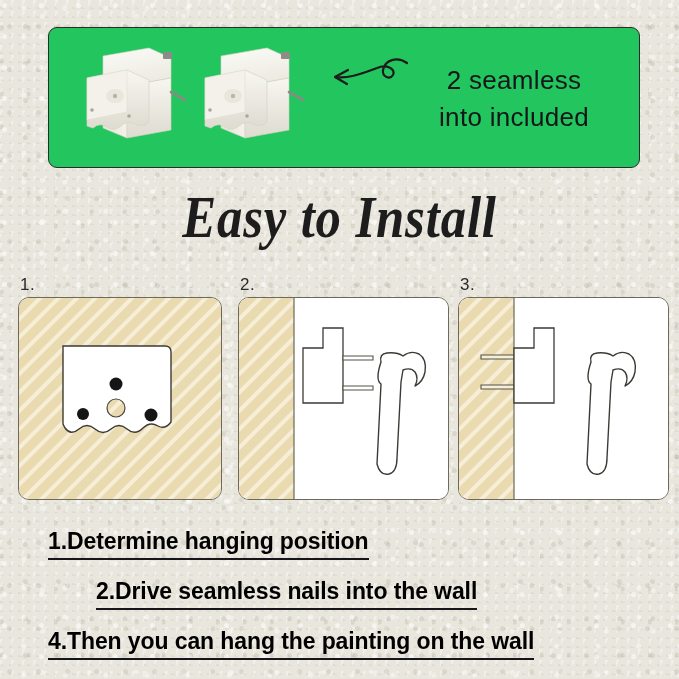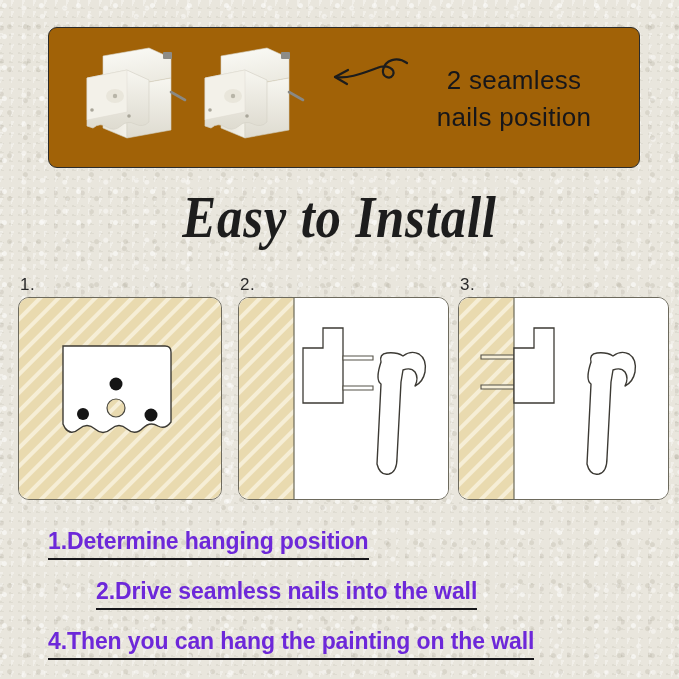--- a/index.html
+++ b/index.html
@@ -23,21 +23,21 @@
       radial-gradient(circle at 5% 85%, rgba(170,165,150,.25) 0 2px, transparent 3px),
       linear-gradient(115deg, rgba(255,255,255,.35) 0 3px, transparent 3px 9px),
       linear-gradient(25deg, rgba(175,170,158,.18) 0 2px, transparent 2px 7px);
     background-size:37px 31px,29px 43px,41px 29px,33px 37px,47px 41px,27px 33px,11px 11px,9px 9px;
     pointer-events:none;
   }
 
   
   #nails-card{
     position:absolute;left:48px;top:27px;width:592px;height:141px;
-    background:#a16207;border:1.5px solid #2b2b2b;border-radius:9px;
+    background:#22c55e;border:1.5px solid #2b2b2b;border-radius:9px;
     box-sizing:border-box;
   }
   #nails-photo{position:absolute;left:8px;top:6px;width:300px;height:128px;}
   #arrow-svg{position:absolute;left:262px;top:22px;width:100px;height:60px;}
   #nails-caption{
     position:absolute;left:345px;top:30px;width:240px;height:82px;
     display:flex;flex-direction:column;justify-content:center;align-items:center;
     font-size:26px;line-height:1.42;color:#16161a;font-weight:300;
     letter-spacing:.3px;text-align:center;white-space:nowrap;
   }
@@ -67,21 +67,21 @@
     border:1.2px solid #6d6a5d;border-radius:11px;
     overflow:hidden;background:#ffffff;box-sizing:border-box;
   }
   #wrap1{left:18px;}  #panel1{width:204px;}
   #wrap2{left:238px;} #panel2{width:211px;}
   #wrap3{left:458px;} #panel3{width:211px;}
 
   
   .instr{
     position:absolute;left:48px;
-    font-size:23px;font-weight:bold;color:#6d28d9;
+    font-size:23px;font-weight:bold;color:#000000;
     letter-spacing:-.1px;white-space:nowrap;
   }
   .instr span.u{
     border-bottom:2.5px solid #16161a;padding-bottom:3px;display:inline-block;
   }
   #instr1{top:528px;}
   #instr2{top:578px;margin-left:48px;}
   #instr3{top:628px;}
 </style>
 </head>
@@ -134,21 +134,21 @@
     </g>
   </svg>
 
   <svg id="arrow-svg" viewBox="0 0 100 60">
     <path d="M96 13 C86 6 74 10 72 20 C71 27 79 30 82 25 C85 19 76 14 66 18 C52 23 38 29 24 27" fill="none" stroke="#1c1c1c" stroke-width="2.2" stroke-linecap="round"></path>
     <path d="M24 27 L37 20 M24 27 L36 34" fill="none" stroke="#1c1c1c" stroke-width="2.2" stroke-linecap="round"></path>
   </svg>
 
   <div id="nails-caption">
     <div>2 seamless</div>
-    <div>nails position</div>
+    <div>into included</div>
   </div>
 </div>
 
 <div id="headline">Easy to Install</div>
 
 <div class="panel-wrap" id="wrap1">
   <div class="step-num">1.</div>
   <div class="panel" id="panel1">
     <svg viewBox="0 0 204 203" width="204" height="203">
       <defs>

